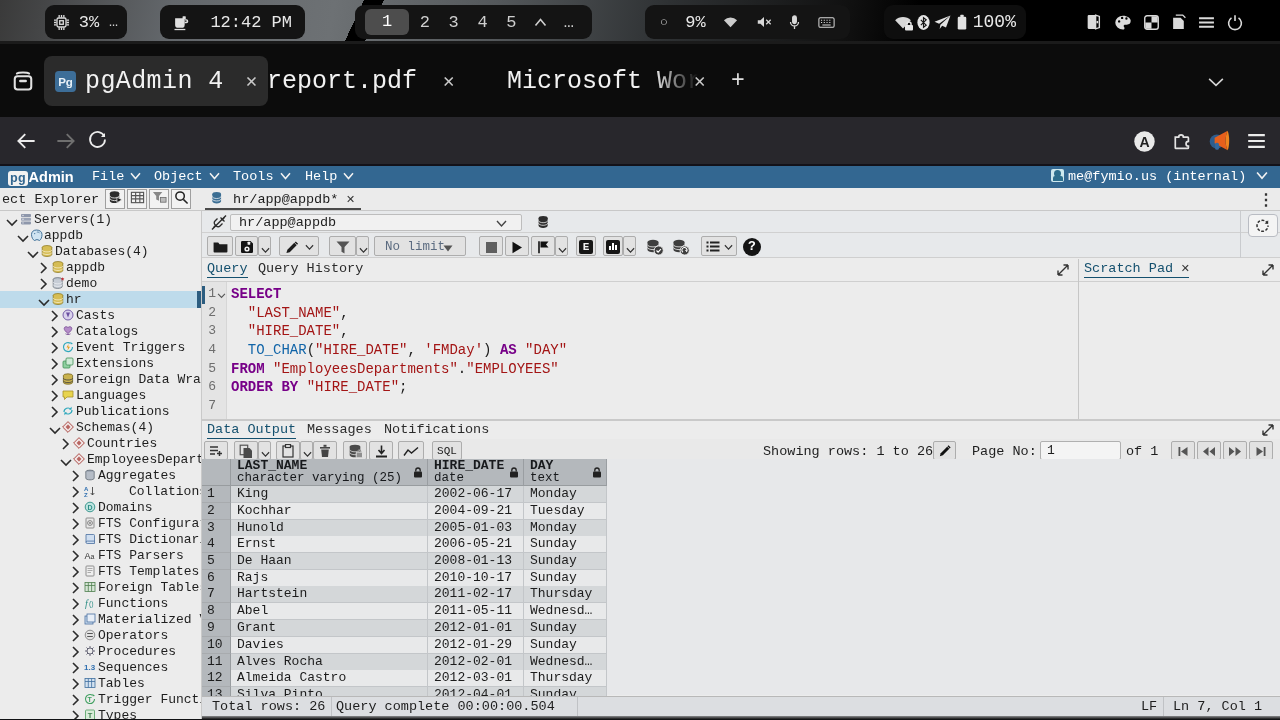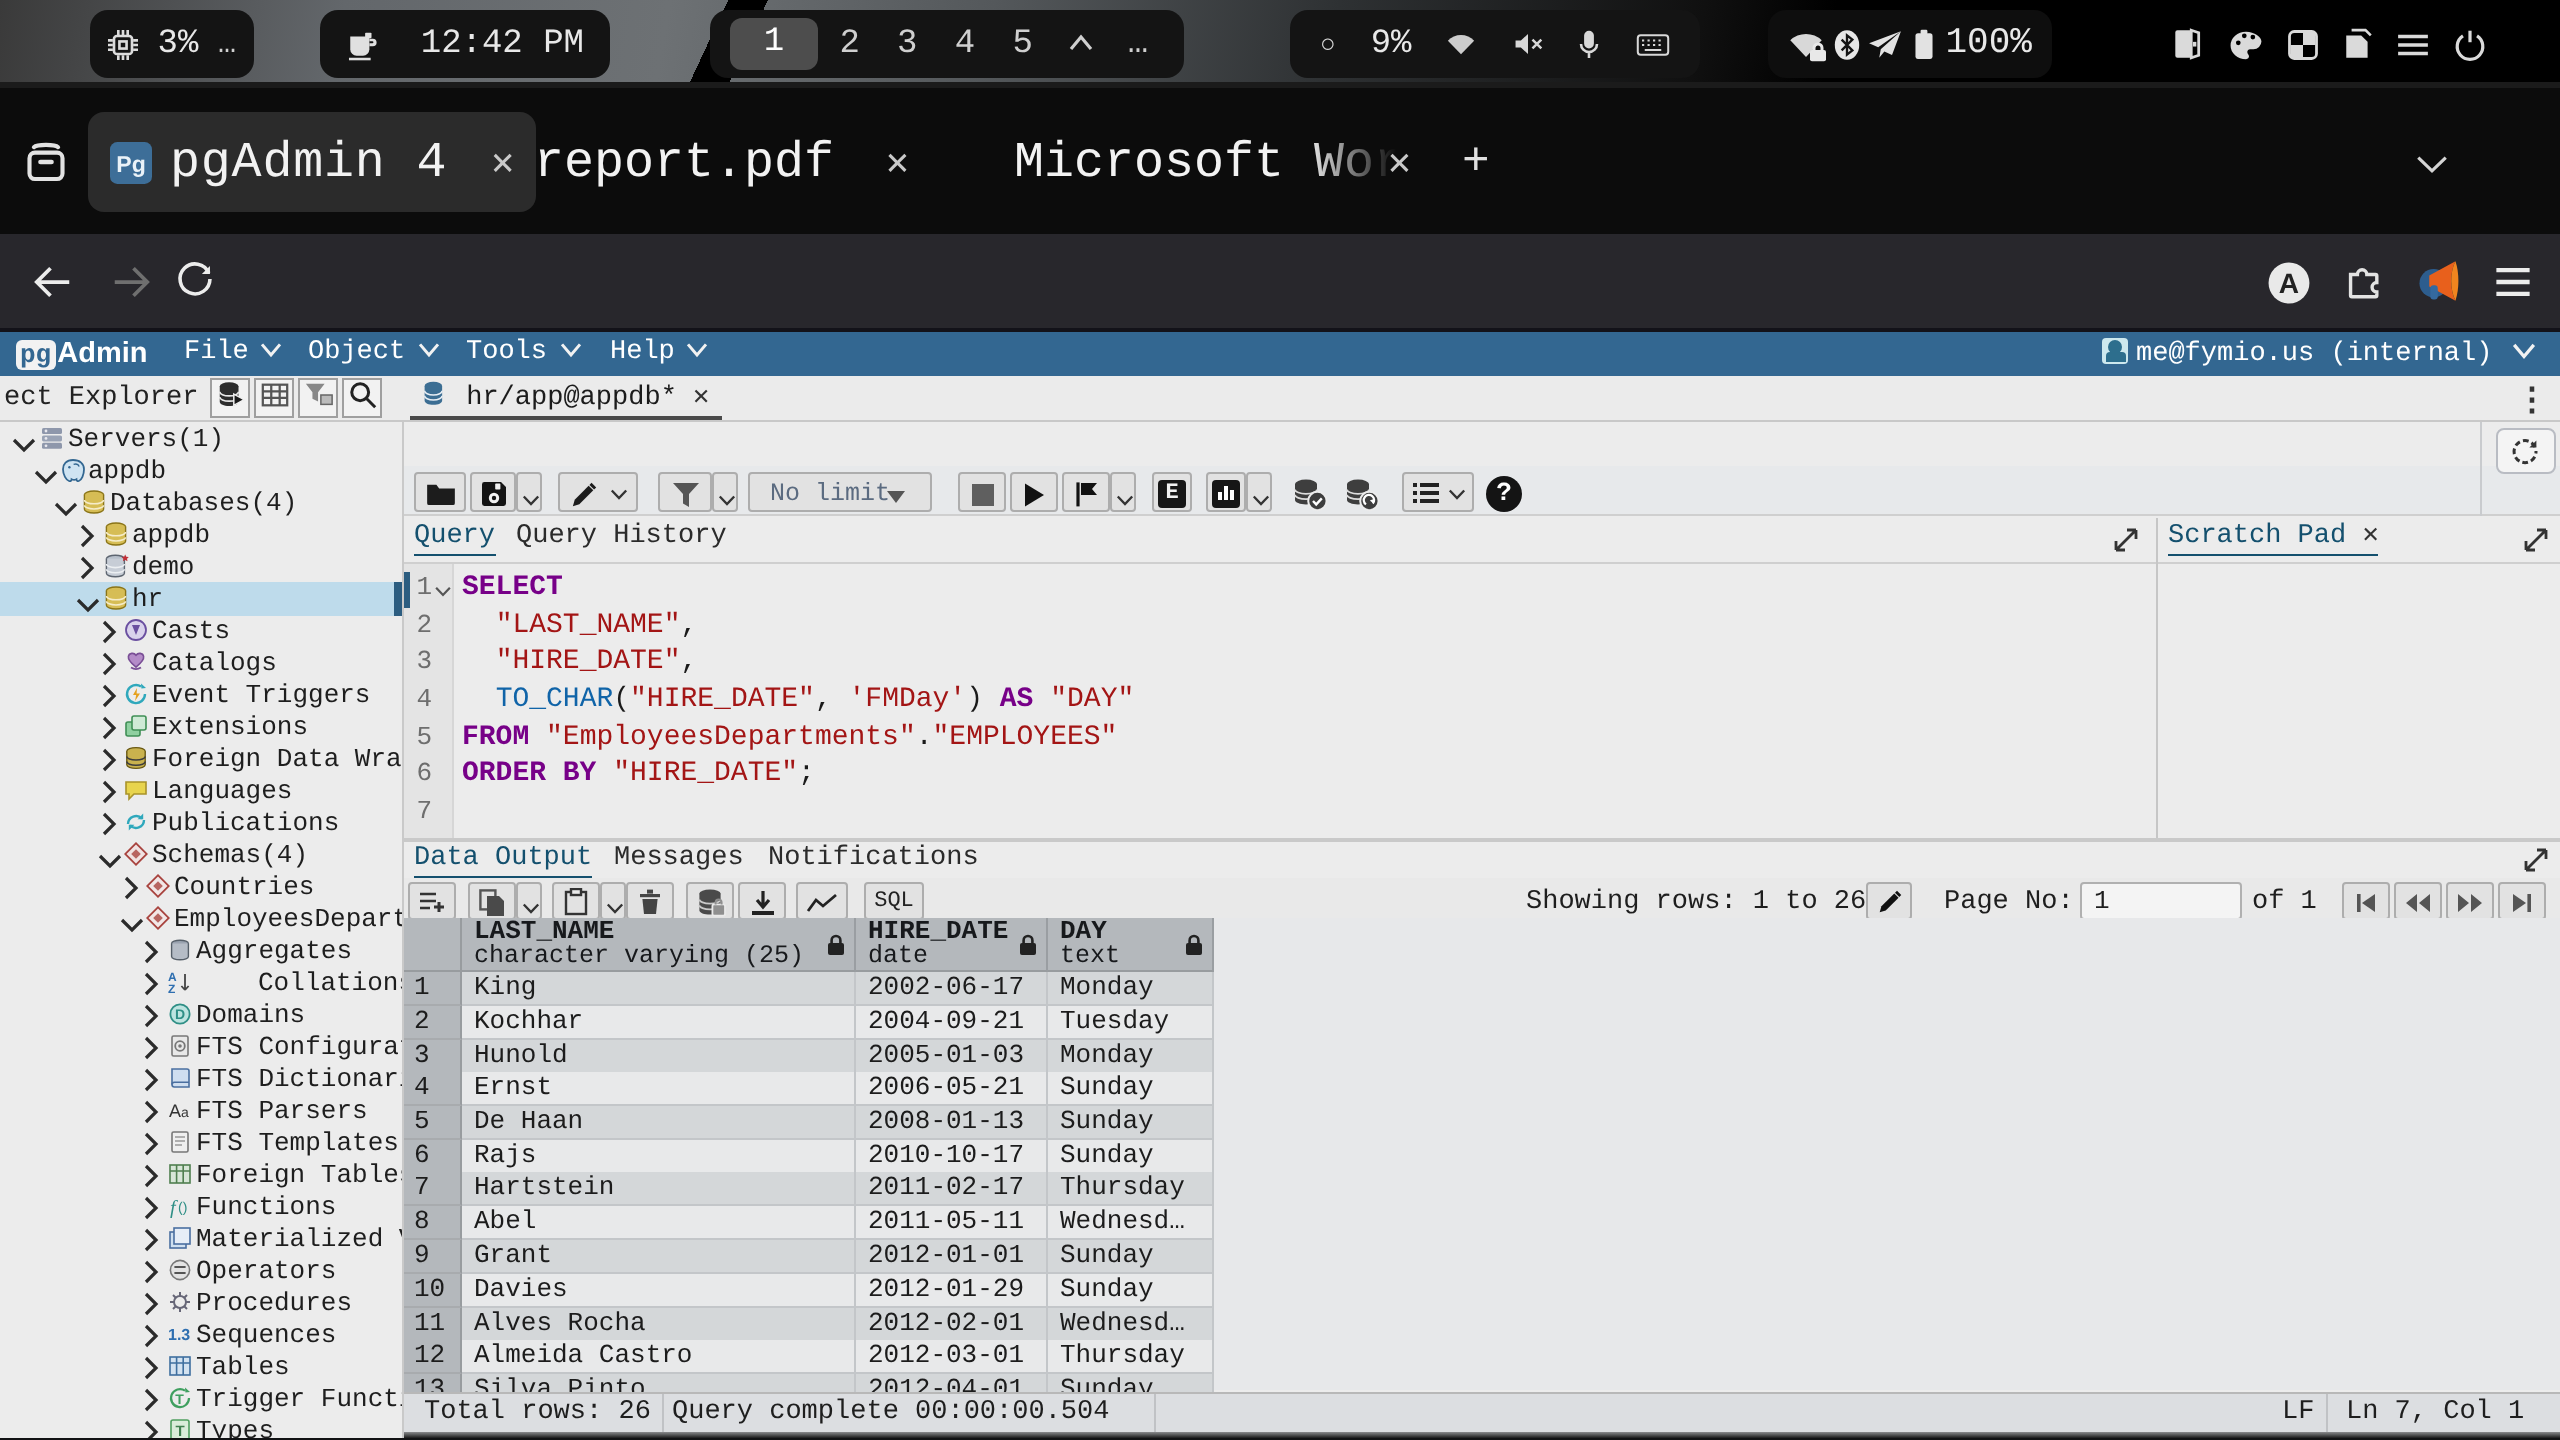--- a/index.html
+++ b/index.html
@@ -541,20 +541,35 @@
         <path d="M1 1l5 5-5 5"></path>
       </svg>
     <span class="abs" style="left:84px;top:498px;"><svg width="12" height="12" viewBox="0 0 12 12">
           <rect x="1.5" y="1" width="9" height="10" rx="1" fill="#d9ecd9" stroke="#4f9f5f" stroke-width="0.8"></rect>
           <text x="6" y="8.8" font-size="7.5" fill="#3f7f4f" text-anchor="middle" font-family="Liberation Sans" font-weight="bold">T</text>
         </svg></span>
     <span class="abs" style="left:98px;top:497px; white-space:nowrap;">Types</span>
   </div>
   <div id="rightpane" class="abs">
 
+    <div class="abs" style="left:0;top:0;width:1078px;height:22px;background:#e7e9eb;border-bottom:1px solid #d0d0d0;">
+      <svg class="abs" style="left:8px;top:3px;" width="18" height="17" viewBox="0 0 18 17" fill="none" stroke="#2b2b2b" stroke-width="1.3">
+          <path d="M6.2 10.8 3.4 13.6M11.8 6.2l2.8-2.8M7.5 4.5 5 7a2.6 2.6 0 0 0 0 3.7l1.3 1.3a2.6 2.6 0 0 0 3.7 0l2.5-2.5"></path>
+          <path d="M10.5 3.5 14.5 7.5"></path>
+          <path d="M2 15.5 16 1.5" stroke-width="1.4"></path>
+        </svg>
+      <div class="abs" style="left:28px;top:3px;width:292px;height:17px;background:#f1f1f1;border:1px solid #bdbdbd;border-radius:2px;padding:0 0 0 8px;font-size:13.5px;line-height:16px;color:#222;">hr/app@appdb<svg class="abs" style="right:14px;top:5px;" width="11" height="8" viewBox="0 0 11 8" fill="none" stroke="#444" stroke-width="1.4">
+            <path d="M1 1l4.5 5L10 1"></path>
+          </svg></div>
+      <span class="abs" style="left:332px;top:2px;width:22px;height:19px;"><svg style="margin:2px 0 0 3px;" width="14" height="14" viewBox="0 0 16 16">
+            <ellipse cx="7" cy="3.4" rx="5.2" ry="2.4" fill="#2d2d2d"></ellipse>
+            <path d="M1.8 3.4v9c0 1.3 2.3 2.4 5.2 2.4s5.2-1.1 5.2-2.4v-9" fill="#2d2d2d"></path>
+            <path d="M1.8 6.4c0 1.3 2.3 2.4 5.2 2.4s5.2-1.1 5.2-2.4M1.8 9.4c0 1.3 2.3 2.4 5.2 2.4s5.2-1.1 5.2-2.4" stroke="#efefef" stroke-width="0.9" fill="none"></path>
+          </svg></span>
+    </div>
 
     <div class="abs" style="left:0;top:22px;width:1078px;height:25px;background:#e7e9eb;border-bottom:1px solid #cfcfcf;"></div>
     <span class="rbtn" style="left:5px;top:25px;width:26px;text-align:center;"><svg style="margin-top:4px;" width="15" height="12" viewBox="0 0 16 13" fill="#1c1c1c">
           <path d="M0.5 1.5h5l1.5 2h8.5v8a1 1 0 0 1-1 1h-13a1 1 0 0 1-1-1z"></path>
         </svg></span>
     <span class="rbtn" style="left:33px;top:25px;width:23px;text-align:center;"><svg style="margin-top:3px;" width="14" height="14" viewBox="0 0 14 14">
           <path d="M1 2.2A1.2 1.2 0 0 1 2.2 1h8.3L13 3.5v8.3a1.2 1.2 0 0 1-1.2 1.2H2.2A1.2 1.2 0 0 1 1 11.8z" fill="#141414"></path>
           <circle cx="7" cy="9" r="2.6" fill="#f2f2f2"></circle>
           <circle cx="7" cy="9" r="1.1" fill="#141414"></circle>
           <rect x="7.6" y="1.8" width="2.6" height="3" rx="0.4" fill="#f2f2f2"></rect>

